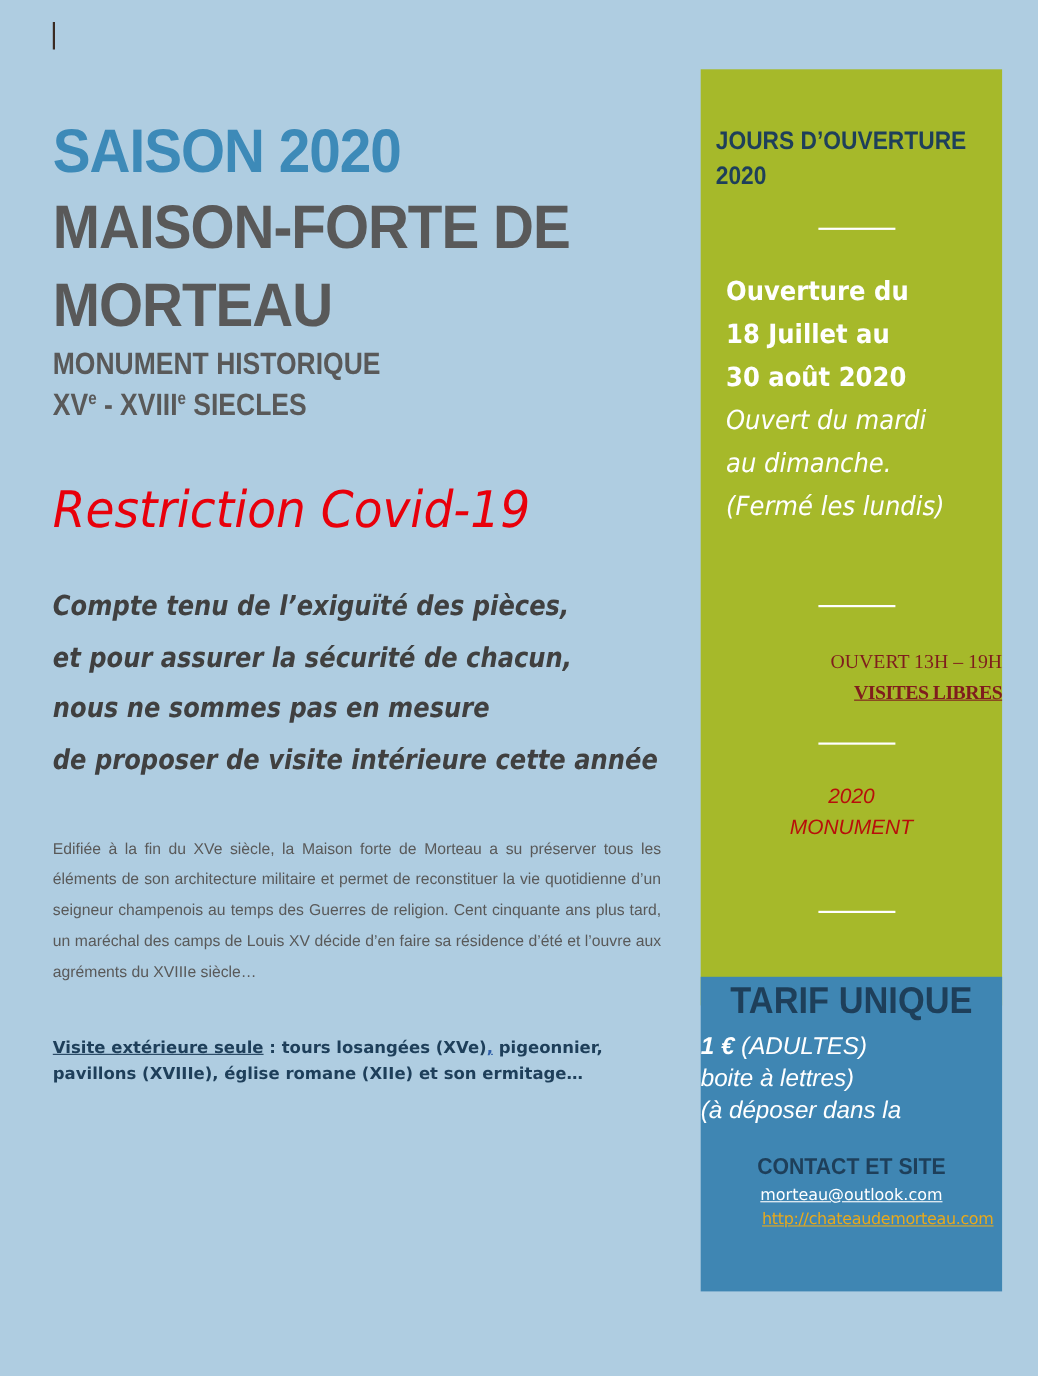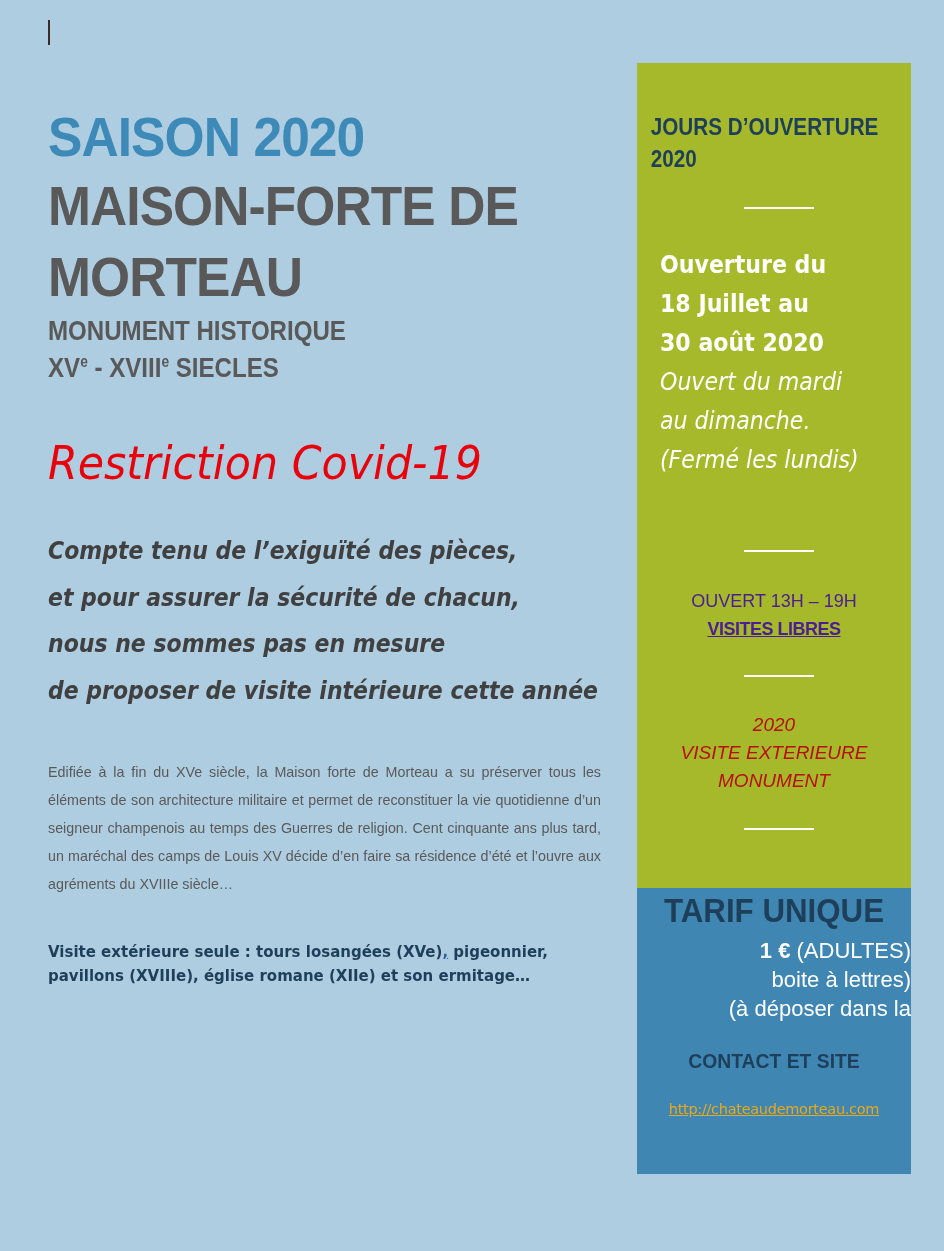--- a/index.html
+++ b/index.html
@@ -110,20 +110,21 @@
       left: 48px;
       top: 940px;
       width: 560px;
       font-family: "DejaVu Sans", sans-serif;
       font-weight: bold;
       font-size: 15px;
       line-height: 24px;
       color: #1E3F5A;
     }
     .visit-line .u {
+      text-decoration: underline;
     }
     .visit-line .blue-mark {
       color: #2F5FA8;
       text-decoration: underline;
     }
     .green-box {
       position: absolute;
       left: 637px;
       top: 63px;
       width: 274px;
@@ -172,25 +173,25 @@
       font-size: 24px;
       line-height: 39px;
       transform: scaleX(0.92);
       transform-origin: left;
     }
     .hours {
       position: absolute;
       left: 0;
       top: 524px;
       width: 274px;
-      text-align: center;
-      font-family: Liberation Sans, sans-serif;
+      text-align: right;
+      font-family: Liberation Serif, serif;
       font-size: 18px;
       line-height: 28px;
-      color: #4c1d95;
+      color: #7f1d1d;
     }
     .hours .libres {
       font-weight: bold;
       text-decoration: underline;
       letter-spacing: -0.5px;
     }
     .exterior {
       position: absolute;
       left: 0;
       top: 648px;
@@ -221,22 +222,23 @@
       font-size: 34px;
       line-height: 40px;
       color: #1E3F5A;
       transform: scaleX(0.92);
     }
     .tarif-detail {
       position: absolute;
       left: 0;
       top: 48px;
       width: 274px;
-      text-align: right;
-      font-family: "Liberation Sans", sans-serif;
+      text-align: left;
+      font-family: "Liberation Sans", sans-serif;
+      font-style: italic;
       font-size: 22px;
       line-height: 29px;
       color: #ffffff;
     }
     .tarif-detail .price {
       font-weight: bold;
     }
     .contact-title {
       position: absolute;
       left: 0;
@@ -267,20 +269,21 @@
       left: 0;
       top: 210px;
       width: 274px;
       text-align: center;
       font-family: "DejaVu Sans", sans-serif;
       font-size: 14.5px;
       line-height: 22px;
       color: #E8A91C;
       text-decoration: underline;
       letter-spacing: -0.3px;
+      padding-left: 24px;
     }
   </style>
 </head>
 <body>
 
 <div class="cursor"></div>
 
 <div class="title-block">
   <div class="title-saison">SAISON 2020</div>
   <div class="title-main">MAISON-FORTE DE</div>
@@ -324,29 +327,29 @@
 
   <div class="hours">
     <div>OUVERT 13H – 19H</div>
     <div class="libres">VISITES LIBRES</div>
   </div>
 
   <div class="sep" style="top:612px"></div>
 
   <div class="exterior">
     <div>2020</div>
-    <div>VISITE EXTERIEURE</div>
     <div>MONUMENT</div>
   </div>
 
   <div class="sep" style="top:765px"></div>
 </div>
 
 <div class="blue-box">
   <div class="tarif-title">TARIF UNIQUE</div>
   <div class="tarif-detail">
     <div><span class="price">1 €</span><span style="white-space:pre"> (ADULTES)</span></div>
     <div>boite à lettres)</div>
     <div>(à déposer dans la</div>
   </div>
   <div class="contact-title">CONTACT ET SITE</div>
+  <div class="contact-email">morteau@outlook.com</div>
   <div class="contact-site">http://chateaudemorteau.com</div>
 </div>
 
 </body></html>

